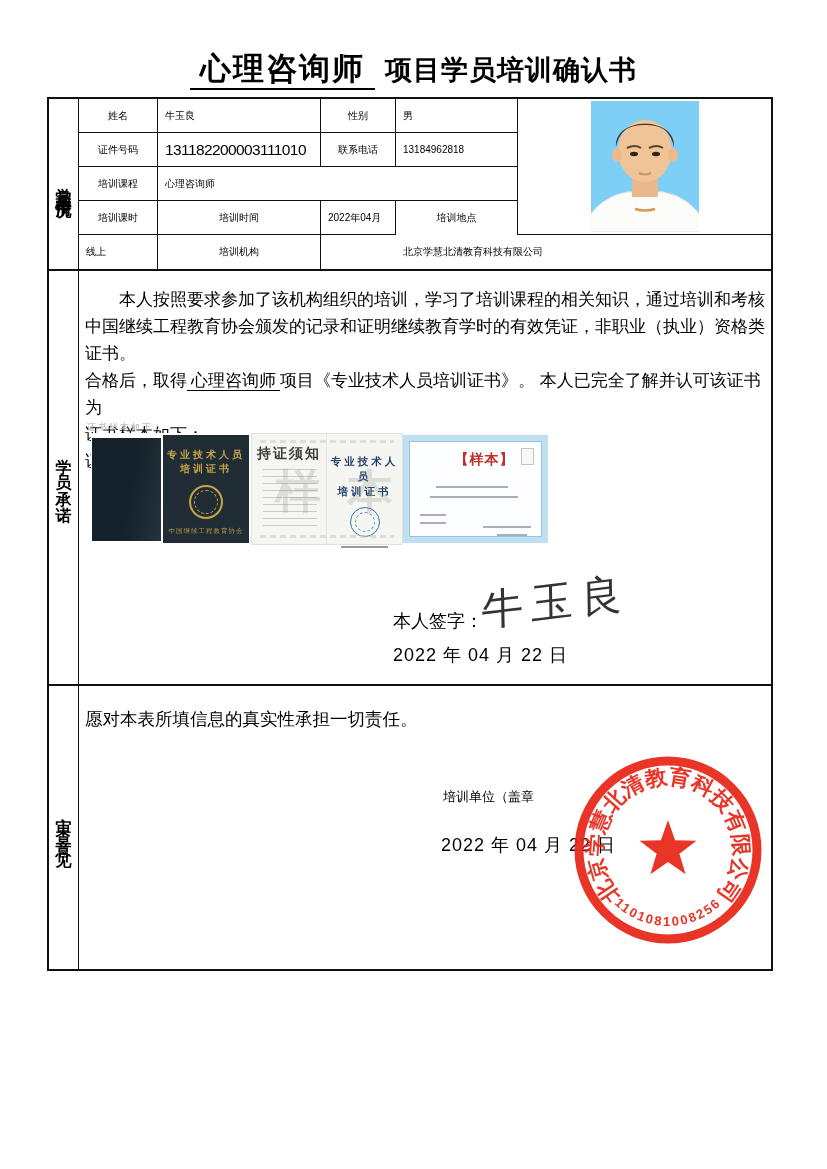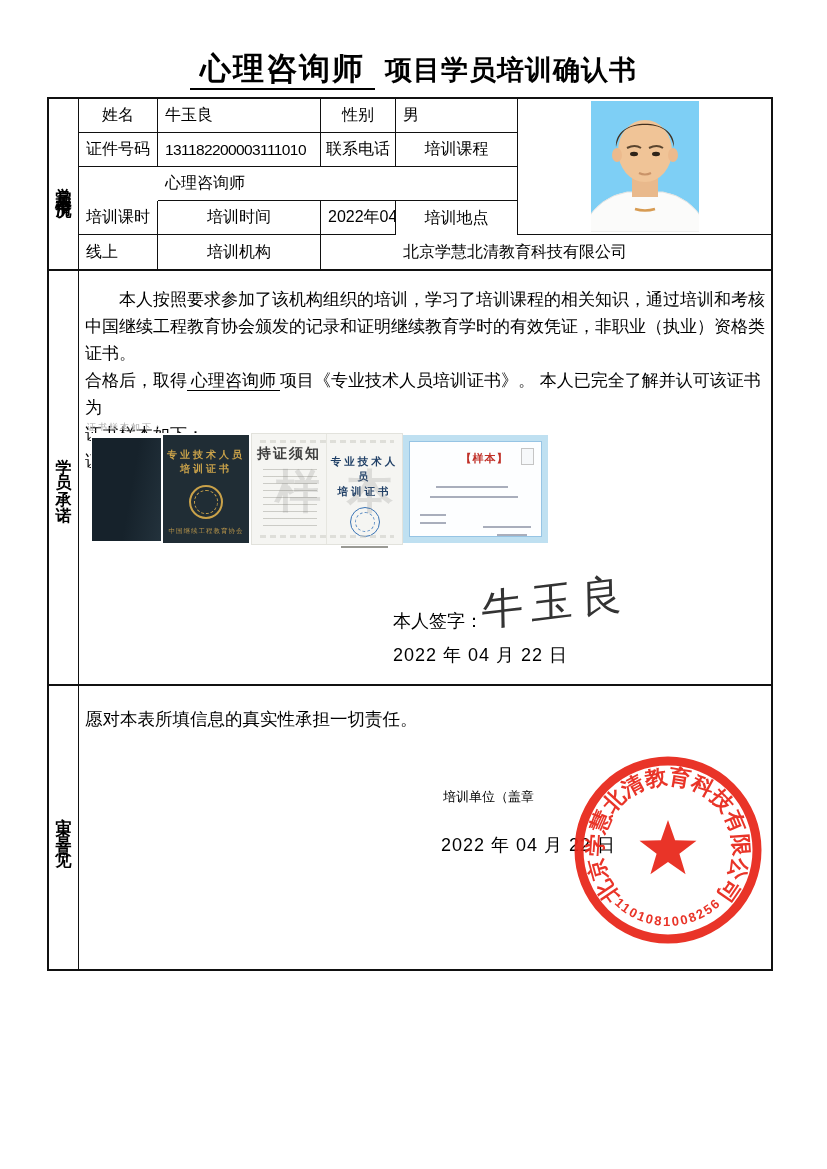--- a/index.html
+++ b/index.html
@@ -19,21 +19,21 @@
   #sec-review { height:283px; }
   .side-cell { position:absolute; left:0; top:0; bottom:0; width:30px; border-right:1px solid #111; display:flex; align-items:center; justify-content:center; }
   .vlabel { writing-mode:vertical-lr; text-orientation:upright; font-size:16px; font-weight:700; line-height:1; }
   #sec-info   .vlabel { letter-spacing:3px; }
   #sec-commit .vlabel { letter-spacing:16px; }
   #sec-review .vlabel { letter-spacing:12px; }
 
   
   #info-grid { position:absolute; left:30px; top:0; right:0; bottom:0; display:grid;
     grid-template-columns:79px 163px 75px 122px 1fr; grid-template-rows:repeat(5,34px); }
-  .cell { border-right:1px solid #111; border-bottom:1px solid #111; display:flex; align-items:center; font-size:16px; overflow:hidden; white-space:nowrap; }
+  .cell { border-right:1px solid #111; border-bottom:1px solid #111; display:flex; align-items:center; font-size:10px; overflow:hidden; white-space:nowrap; }
   .cell.lab { justify-content:center; }
   .cell.val { padding-left:7px; }
   .row5 { border-bottom:none; }
   .no-r { border-right:none; }
   .cell.idnum { font-size:15.5px; letter-spacing:-0.6px; }
   #photo-cell { grid-column:5; grid-row:1/5; border-right:none; border-bottom:1px solid #111; display:flex; align-items:center; justify-content:center; }
   #org-val { grid-column:4/6; }
   #course-val { grid-column:2/5; }
 
   
@@ -66,21 +66,21 @@
   .c2-seal { margin:8px auto 0; width:30px; height:30px; border-radius:50%; border:1.5px solid #3a74b5; display:flex; align-items:center; justify-content:center; }
   .c2-seal-inner { width:20px; height:20px; border-radius:50%; border:1px dashed #5a8cc4; }
   .c2-bline { margin:9px auto 0; width:62%; height:1.5px; background:#9a9a94; }
   .c2-deco-top, .c2-deco-bot { position:absolute; left:8px; right:8px; height:3px; background:repeating-linear-gradient(to right,#cfcfc8 0 6px,transparent 6px 10px); opacity:.6; }
   .c2-deco-top { top:6px; } .c2-deco-bot { bottom:6px; }
   #watermark { position:absolute; left:196px; top:30px; font-size:46px; color:rgba(120,120,120,.20); letter-spacing:26px; font-weight:700; pointer-events:none; }
 
   
   #cert-sample { position:absolute; left:324px; top:4px; width:145px; height:108px; background:#bfe0f1; padding:6px; }
   .c3-inner { width:100%; height:100%; background:#fdfeff; border:1px solid #96c4e4; position:relative; }
-  .c3-tag { position:absolute; top:9px; left:0; right:14px; text-align:center; font-size:11px; font-weight:700; color:#c03028; letter-spacing:1px;padding-left:32px; }
+  .c3-tag { position:absolute; top:9px; left:0; right:14px; text-align:center; font-size:14px; font-weight:700; color:#c03028; letter-spacing:1px;padding-left:32px; }
   .c3-photo { position:absolute; top:6px; right:7px; width:13px; height:17px; border:1px solid #c5c5c5; background:#f6f8fa; }
   .c3-l { position:absolute; height:1.6px; background:#9aa0b0; opacity:.85; }
   .c3-l.a { top:44px; left:26px; width:72px; }
   .c3-l.b { top:54px; left:20px; width:88px; }
   .c3-l.c { top:72px; left:10px; width:26px; }
   .c3-l.d { top:80px; left:10px; width:26px; }
   .c3-l.e { top:84px; right:10px; width:48px; }
   .c3-l.f { top:92px; right:14px; width:30px; }
 
   
@@ -131,20 +131,21 @@
               <ellipse cx="43" cy="53" rx="4" ry="2.2" fill="#2e241a"></ellipse>
               <ellipse cx="65" cy="53" rx="4" ry="2.2" fill="#2e241a"></ellipse>
               <path d="M48,72 q6,3 12,0" stroke="#c99368" stroke-width="2" fill="none"></path>
               <path d="M44,108 q10,3 20,0" stroke="#d79b52" stroke-width="2.5" fill="none"></path>
             </svg>
           </div>
         </div>
         <div class="cell lab">证件号码</div>
         <div class="cell val idnum">131182200003111010</div>
         <div class="cell lab">联系电话</div>
+        <div class="cell val">13184962818</div>
         <div class="cell lab">培训课程</div>
         <div id="course-val" class="cell val">心理咨询师</div>
         <div class="cell lab">培训课时</div>
         <div class="cell lab">培训时间</div>
         <div class="cell val">2022年04月</div>
         <div class="cell lab row5">培训地点</div>
         <div class="cell val row5">线上</div>
         <div class="cell lab row5">培训机构</div>
         <div id="org-val" class="cell val row5 no-r">北京学慧北清教育科技有限公司</div>
       </div>

